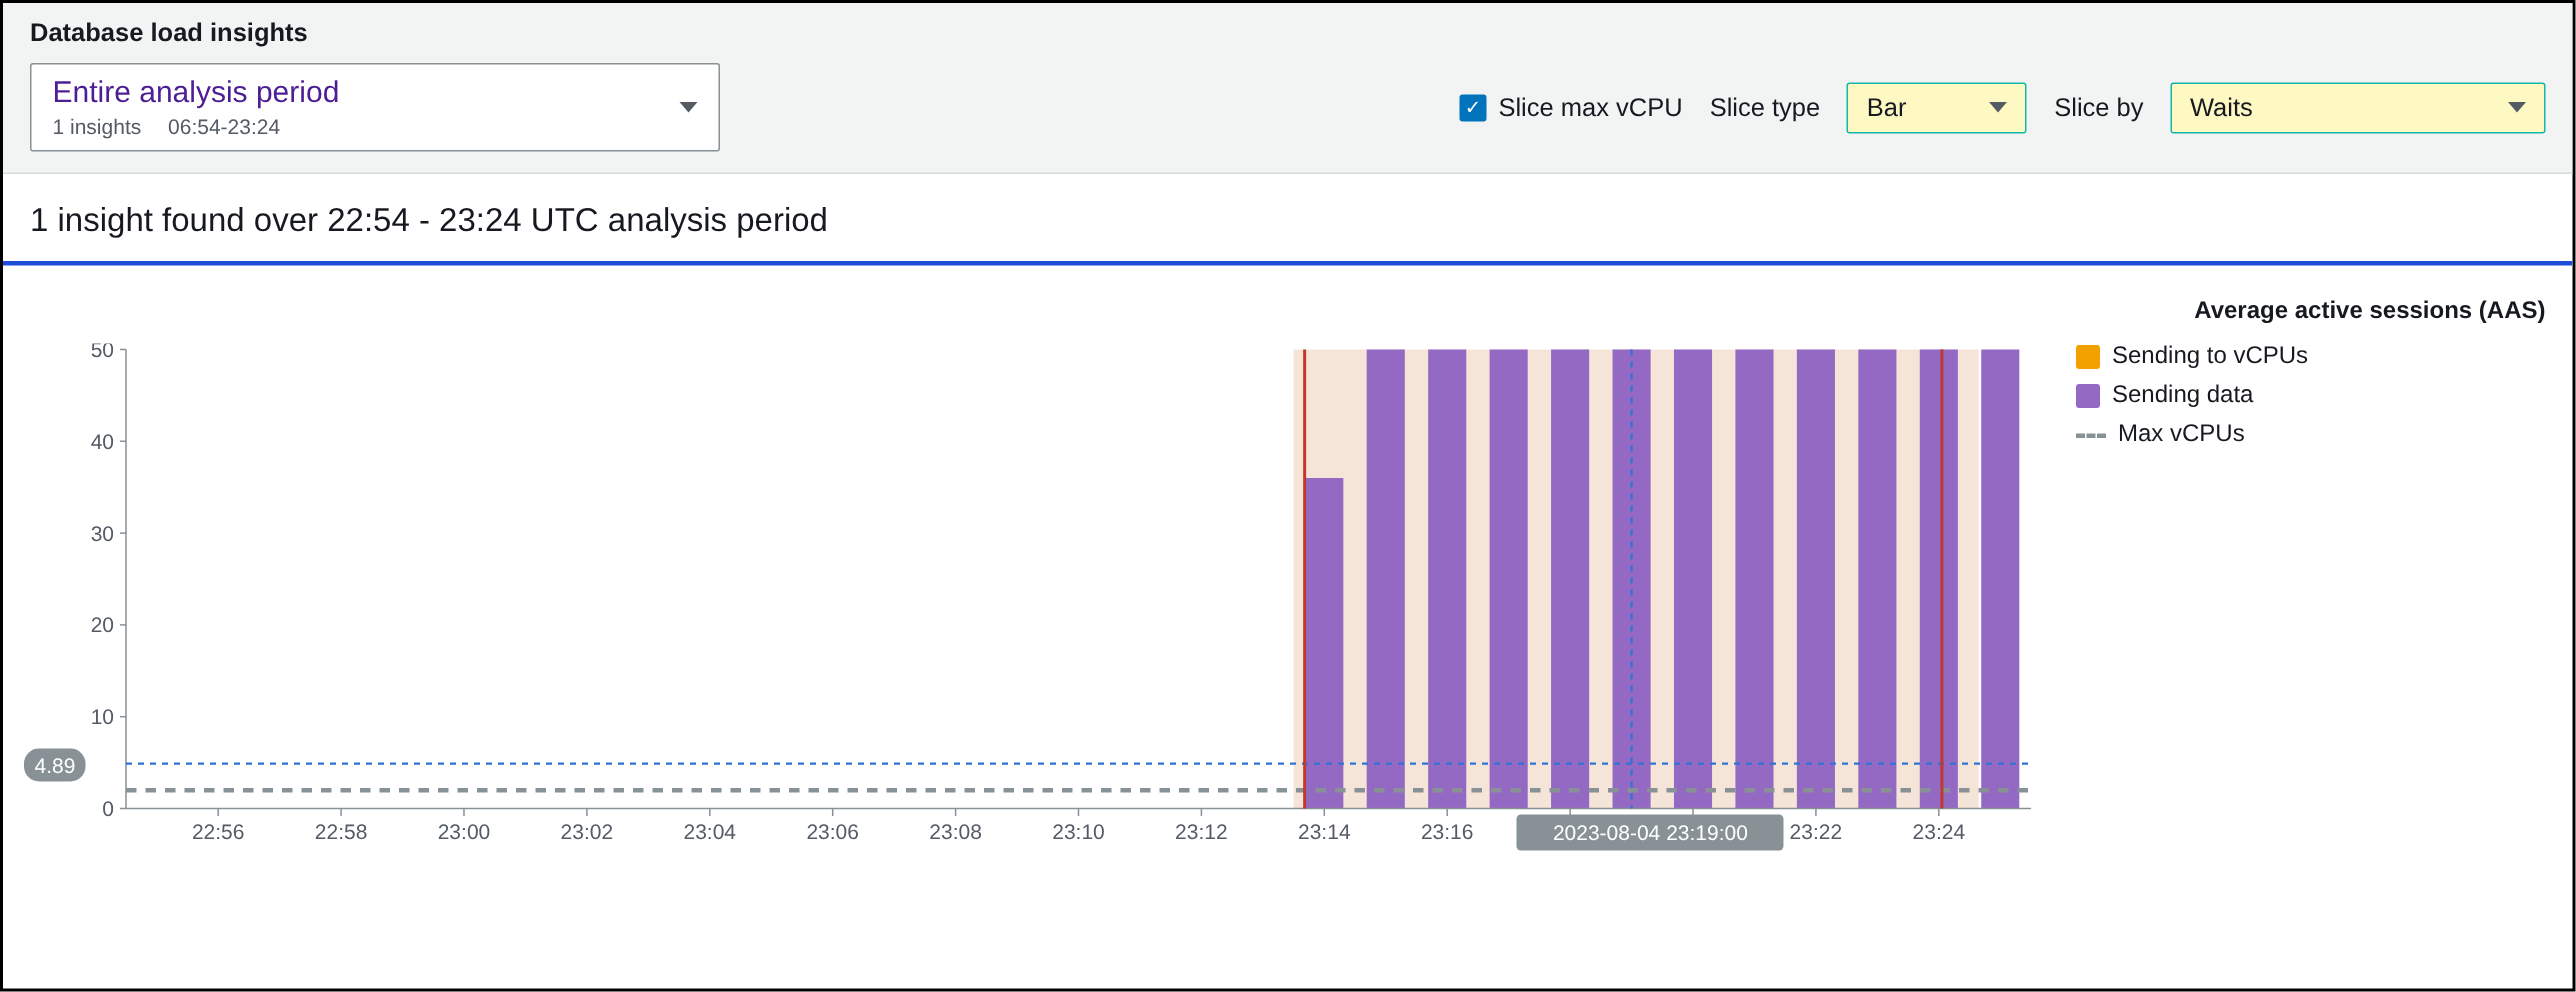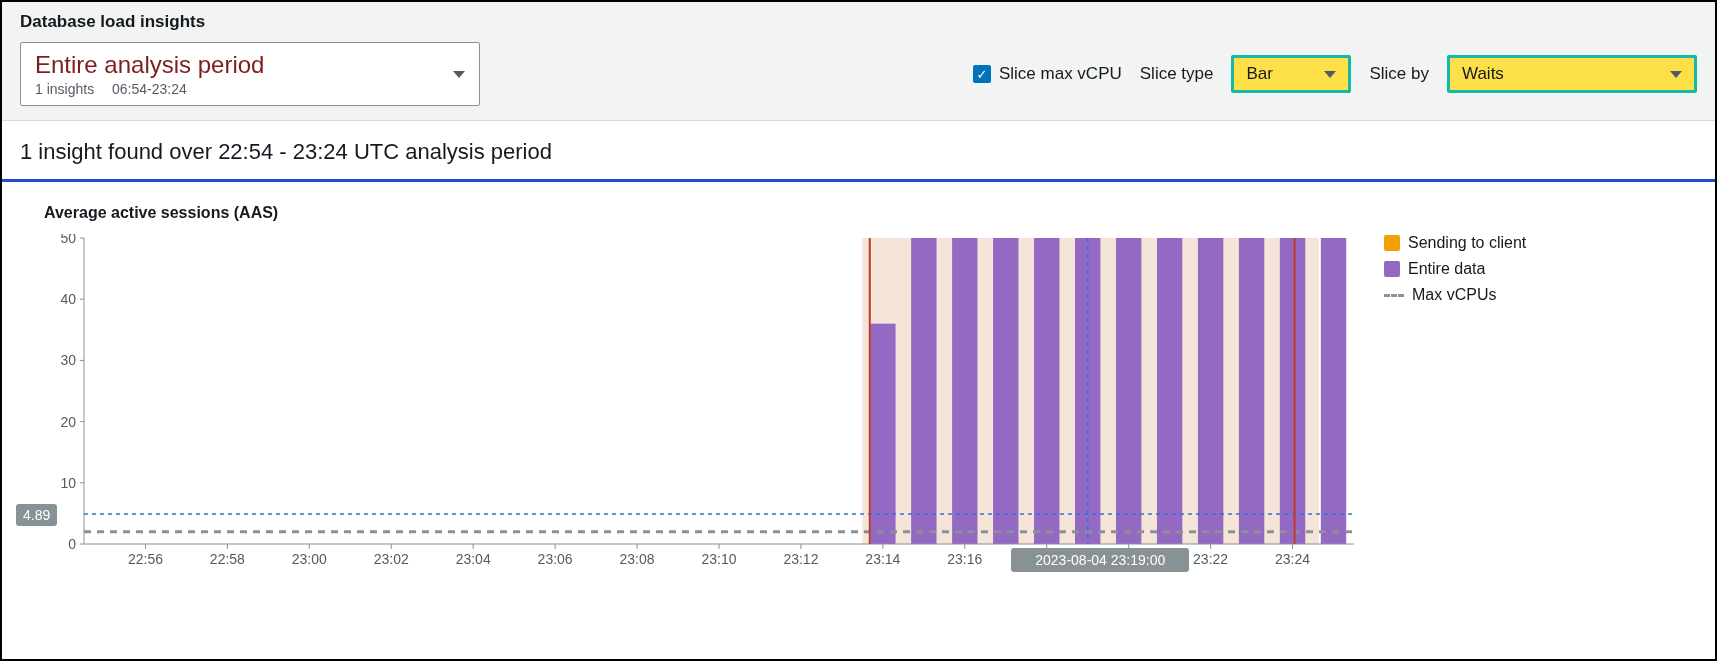--- a/index.html
+++ b/index.html
@@ -32,21 +32,21 @@
     border: 1px solid #879196;
     border-radius: 2px;
     background: #fff;
     padding: 8px 14px;
     width: 460px;
     display: flex;
     align-items: center;
     justify-content: space-between;
     cursor: pointer;
   }
-  .period-main { font-size: 24px; color: #7f1d1d; }
+  .period-main { font-size: 20px; color: #4c1d95; }
   .period-sub { font-size: 14px; color: #545b64; margin-top: 2px; }
   .period-sub span:first-child { margin-right: 14px; }
   .caret {
     width: 0; height: 0;
     border-left: 6px solid transparent;
     border-right: 6px solid transparent;
     border-top: 7px solid #545b64;
   }
   .spacer { flex: 1; }
   .checkbox-wrap {
@@ -60,23 +60,23 @@
     background: #0073bb;
     border-radius: 2px;
     display: flex;
     align-items: center;
     justify-content: center;
     color: #fff;
     font-size: 13px;
   }
   .control-label { font-size: 17px; color: #16191f; }
   .select {
-    border: 3px solid #14b8a6;
+    border: 1px solid #14b8a6;
     border-radius: 2px;
-    background: #fde047;
+    background: #fef9c3;
     padding: 6px 12px;
     display: flex;
     align-items: center;
     justify-content: space-between;
     cursor: pointer;
     font-size: 17px;
   }
   .select.ct { width: 120px; }
   .select.sb { width: 250px; }
   .subheader {
@@ -86,20 +86,21 @@
     border-bottom: 3px solid #1d4ed8;
   }
   .chart-area {
     padding: 22px 18px 10px 42px;
     position: relative;
   }
   .chart-title {
     font-size: 16px;
     font-weight: 700;
     margin-bottom: 12px;
+    text-align: right;
   }
   .chart-wrap {
     display: flex;
   }
   .plot-col {
     position: relative;
     width: 1320px;
   }
   .legend-col {
     padding-left: 20px;
@@ -172,21 +173,21 @@
     </div>
   </div>
 </div>
 
 <div class="subheader">1 insight found over 22:54 - 23:24 UTC analysis period</div>
 
 <div class="chart-area">
   <div class="chart-title">Average active sessions (AAS)</div>
   <div class="chart-wrap">
     <div class="plot-col">
-      <div class="y-badge" id="y-badge" style="top: 270.073px;">4.89</div>
+      <div class="y-badge" id="y-badge" style="top: 270.073px; border-radius: 10px;">4.89</div>
       <svg id="plot" width="1320" height="340">
           <rect x="818.3870967741935" y="4" width="456.64516129032256" height="306" fill="#f5e5d8"></rect>
           <text x="32" y="315" text-anchor="end" class="tick-label">0</text>
           <line x1="36" y1="310" x2="40" y2="310" stroke="#879196"></line>
           <text x="32" y="253.8" text-anchor="end" class="tick-label">10</text>
           <line x1="36" y1="248.8" x2="40" y2="248.8" stroke="#879196"></line>
           <text x="32" y="192.6" text-anchor="end" class="tick-label">20</text>
           <line x1="36" y1="187.6" x2="40" y2="187.6" stroke="#879196"></line>
           <text x="32" y="131.4" text-anchor="end" class="tick-label">30</text>
           <line x1="36" y1="126.4" x2="40" y2="126.4" stroke="#879196"></line>
@@ -242,25 +243,25 @@
           <line x1="40" y1="280.0732" x2="1310" y2="280.0732" stroke="#2e74d4" stroke-width="1.5" stroke-dasharray="4 4"></line>
           <line x1="1043.7096774193549" y1="4" x2="1043.7096774193549" y2="310" stroke="#2e74d4" stroke-width="1.5" stroke-dasharray="4 4"></line>
           <line x1="825.7612903225806" y1="4" x2="825.7612903225806" y2="310" stroke="#c0392b" stroke-width="2"></line>
           <line x1="1250.5967741935483" y1="4" x2="1250.5967741935483" y2="310" stroke="#c0392b" stroke-width="2"></line>
         </svg>
       <div class="x-badge" id="x-badge" style="left: 967.258px; top: 314px;">2023-08-04 23:19:00</div>
     </div>
     <div class="legend-col">
       <div class="legend-item">
         <div class="swatch orange"></div>
-        <span>Sending to client</span>
+        <span>Sending to vCPUs</span>
       </div>
       <div class="legend-item">
         <div class="swatch purple"></div>
-        <span>Entire data</span>
+        <span>Sending data</span>
       </div>
       <div class="legend-item">
         <div class="dashed-swatch"></div>
         <span>Max vCPUs</span>
       </div>
     </div>
   </div>
 </div>
 
 </body></html>

